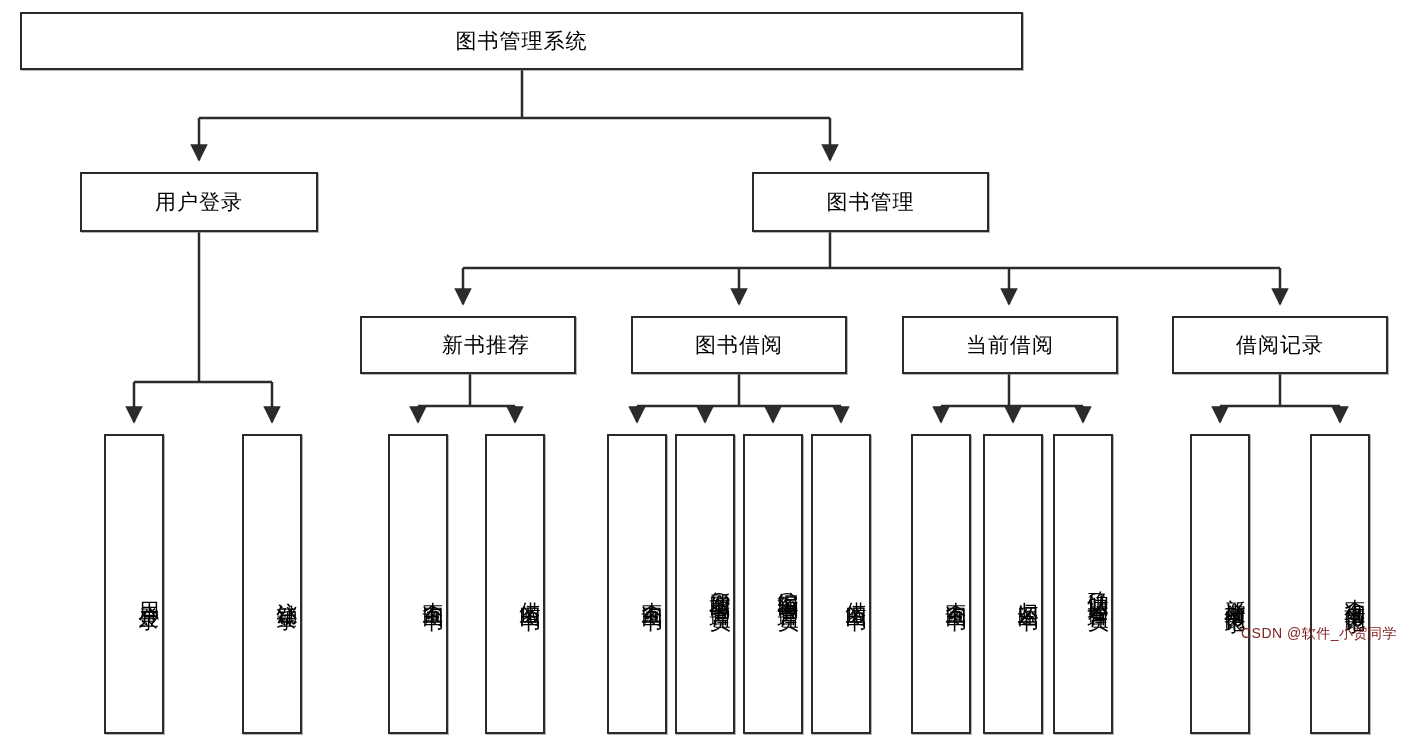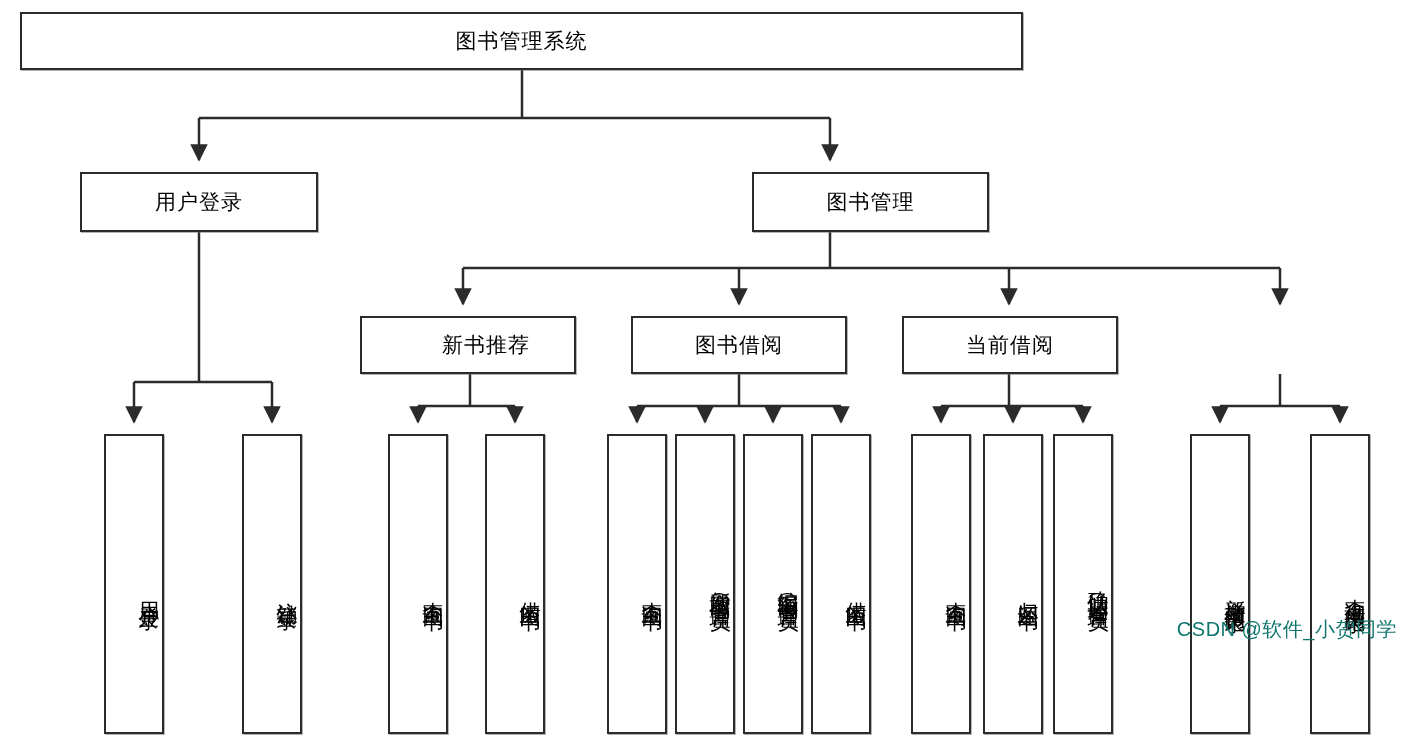--- a/index.html
+++ b/index.html
@@ -59,22 +59,22 @@
     display: block;
     text-align: start;
   }
   .node-label {
     white-space: pre;
   }
   .watermark {
     position: absolute;
     right: 8px;
     bottom: 4px;
-    font-size: 20px;
-    color: #0f766e;
+    font-size: 14px;
+    color: #7f1d1d;
     letter-spacing: 0.5px;
     white-space: nowrap;
     pointer-events: none;
   }
 </style>
 </head>
 <body>
 
 <div id="diagram-root">
 
@@ -153,20 +153,23 @@
 
   <div class="node-box horizontal" style="left:360px; top:316px; width:216px; height:58px;padding-left:36px;">
     <span class="node-label">新书推荐</span>
   </div>
   <div class="node-box horizontal" style="left:631px; top:316px; width:216px; height:58px;">
     <span class="node-label">图书借阅</span>
   </div>
   <div class="node-box horizontal" style="left:902px; top:316px; width:216px; height:58px;text-align:right;">
     <span class="node-label">当前借阅</span>
   </div>
+  <div class="node-box horizontal" style="left:1172px; top:316px; width:216px; height:58px;">
+    <span class="node-label">借阅记录</span>
+  </div>
 
   <div class="node-box vertical" style="left:104px; top:434px; width:60px; height:300px;">
     <span class="node-label">用户登录</span>
   </div>
   <div class="node-box vertical" style="left:242px; top:434px; width:60px; height:300px;">
     <span class="node-label">注销登录</span>
   </div>
   <div class="node-box vertical" style="left:388px; top:434px; width:60px; height:300px;">
     <span class="node-label">查询图书</span>
   </div>

